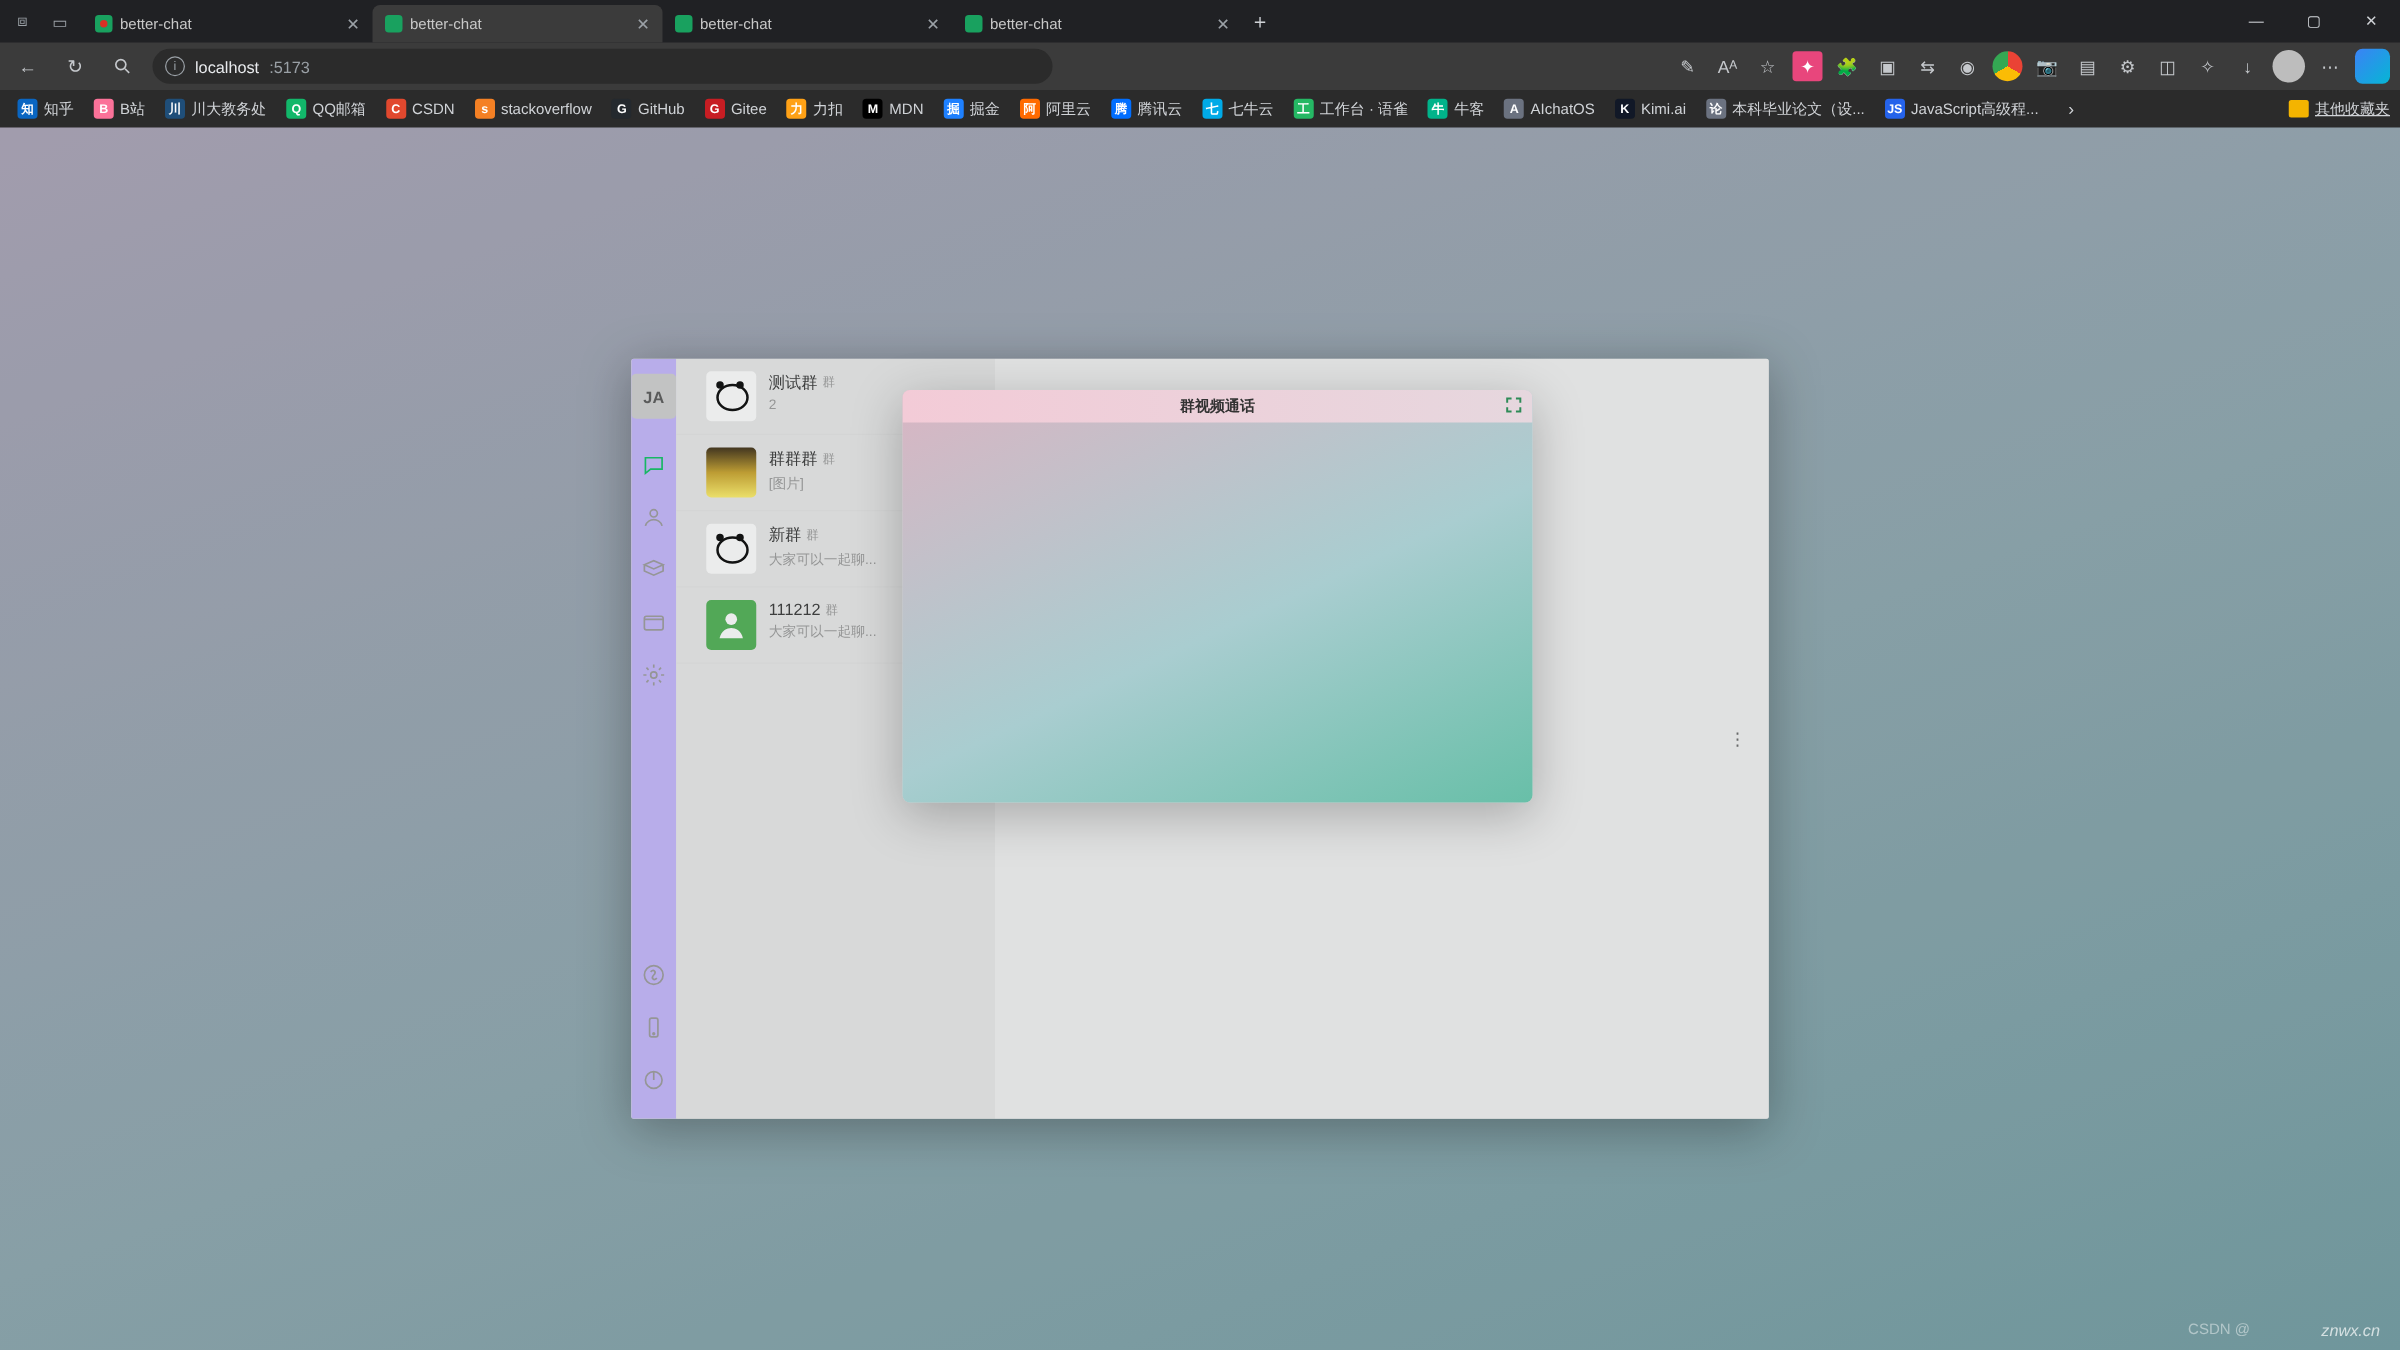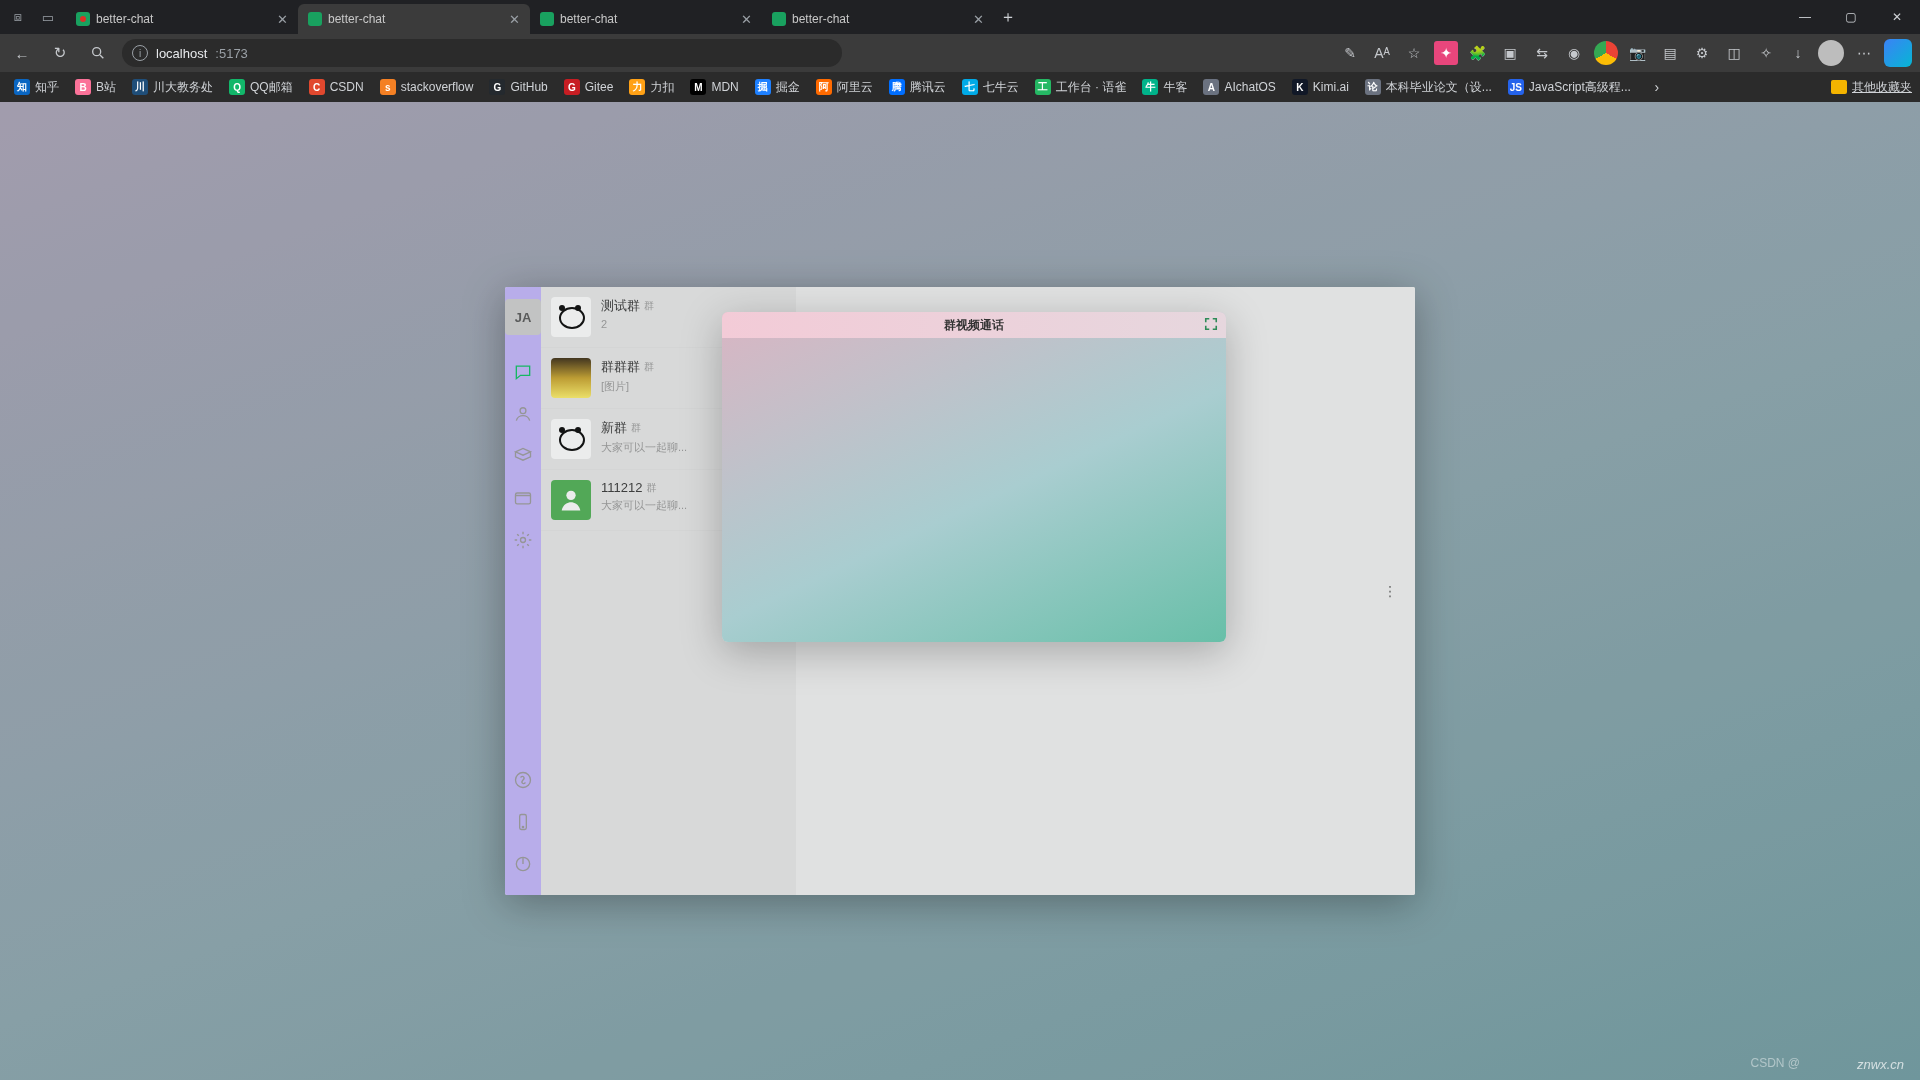--- a/index.html
+++ b/index.html
@@ -47,21 +47,21 @@
 .rail-avatar { width:36px; height:36px; background:#cfcfcf; color:#555; font-size:13px; font-weight:600; display:flex; align-items:center; justify-content:center; border-radius:4px; margin-bottom:14px;}
 .rail-icon { width:38px; height:38px; display:flex; align-items:center; justify-content:center; color:#9a9a9a;}
 .rail-icon.active { color:#07c160; }
 .rail-spacer { flex:1; }
 .rail-icon svg { width:20px; height:20px; }
 
 .chat-list { width:255px; background:#e9e9e9; display:flex; flex-direction:column;}
 .search-row { padding:12px 10px 8px; }
 .search-box { height:26px; background:#dcdcdc; border-radius:4px; display:flex; align-items:center; padding:0 8px; gap:6px; color:#8a8a8a; font-size:12px;}
 .search-box svg { width:12px; height:12px; }
-.conv { display:flex; align-items:flex-start; padding:10px 10px; gap:10px; border-bottom:1px solid rgba(0,0,0,0.02);}
+.conv { display:flex; align-items:flex-start; padding:10px 24px; gap:10px; border-bottom:1px solid rgba(0,0,0,0.02);}
 .conv .av { width:40px; height:40px; border-radius:4px; background:#ccc; display:flex; align-items:center; justify-content:center; overflow:hidden;}
 .conv .av.panda { background:#fff; }
 .conv .av.green { background:#4caf50; color:#fff;}
 .conv .mid { flex:1; min-width:0;}
 .conv .name { font-size:13px; color:#333; display:flex; align-items:center; gap:4px;}
 .conv .tag { font-size:10px; color:#999;}
 .conv .sub { font-size:11px; color:#9a9a9a; margin-top:3px; white-space:nowrap; overflow:hidden; text-overflow:ellipsis;}
 .conv .time { font-size:11px; color:#9a9a9a; white-space:nowrap;}
 
 .main-pane { flex:1; background:#f2f2f2; display:flex; align-items:center; justify-content:center; position:relative;}

